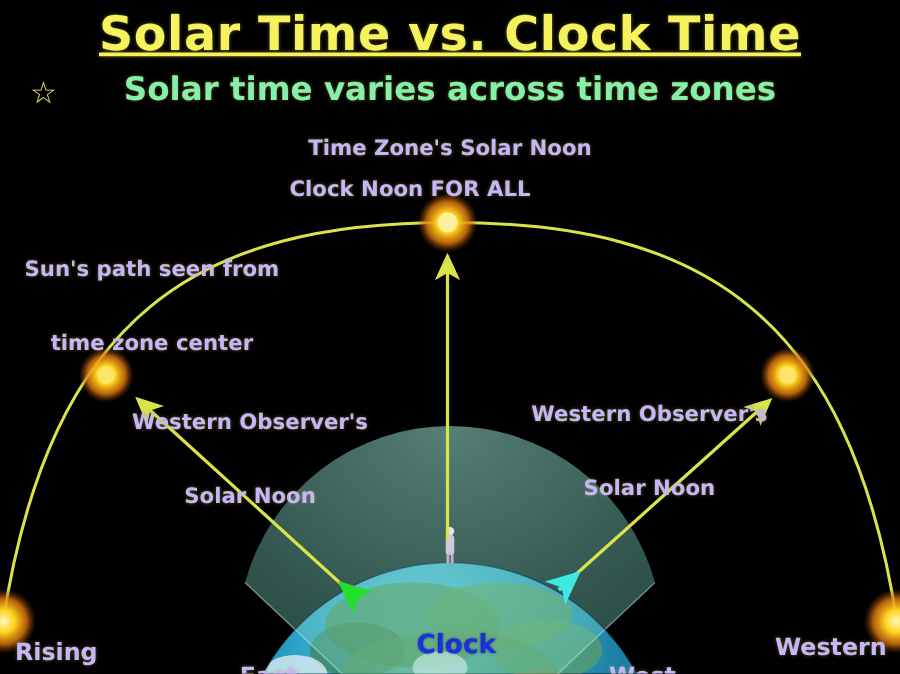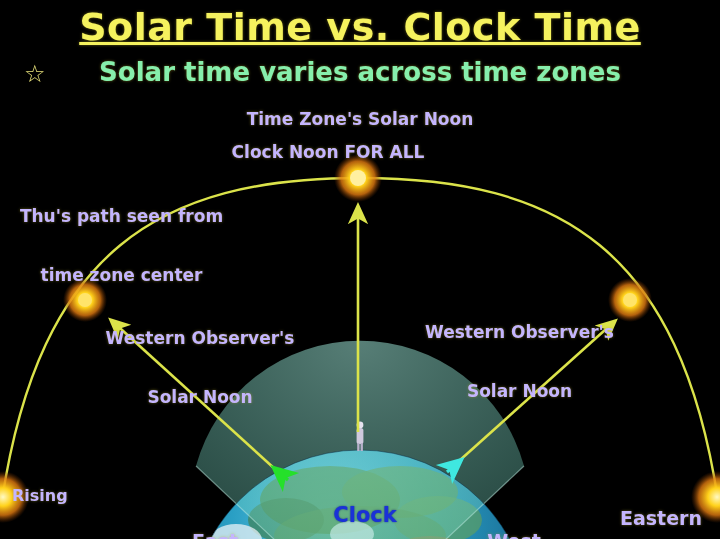--- a/index.html
+++ b/index.html
@@ -61,21 +61,21 @@
   .lbl {
     font-size: 17px;
     font-weight: bold;
     text-align: center;
   }
   #label-tz-noon   { left: 0;   top: 110px; width: 720px; }
   #label-clock-all { left: 0;   top: 143px; width: 656px; }
   #label-sunpath   { left: 14px;  top: 168px; width: 215px; }
   #label-east-obs  { left: 100px; top: 290px; width: 200px; }
   #label-west-obs  { left: 412px; top: 284px; width: 215px; }
-  #label-rising    { left: 12px;  top: 487px; width: 110px; text-align: left; font-size: 16px; }
+  #label-rising    { left: 12px;  top: 512px; width: 110px; text-align: left; font-size: 19px; }
   #label-setting   { left: 620px; top: 508px; width: 96px; text-align: left; font-size: 19px; }
   #label-east-side { left: 178px; top: 487px; width: 74px; font-size: 19px; }
   #label-west-side { left: 477px; top: 487px; width: 74px; font-size: 19px; }
   #label-time-zone {
     left: 325px; top: 455px; width: 80px;
     font-size: 21px; font-weight: bold;
     color: #1a31d8;
     text-shadow: 0 0 2px rgba(10,20,120,0.7);
     text-align: center;
   }
@@ -173,21 +173,21 @@
   </svg>
 
   <div class="txt" id="title">Solar Time vs. Clock Time</div>
   <span id="star-bullet">☆</span>
   <div class="txt" id="subtitle">Solar time varies across time zones</div>
 
   <div class="txt lbl" id="label-tz-noon">Time Zone's Solar Noon</div>
   <div class="txt lbl" id="label-clock-all">Clock Noon FOR ALL</div>
 
   <div class="txt lbl" id="label-sunpath">
-    <span class="lbl-line">Thu's path seen from</span>
+    <span class="lbl-line">Sun's path seen from</span>
     <span class="lbl-line">time zone center</span>
   </div>
 
   <div class="txt lbl" id="label-east-obs">
     <span class="lbl-line">Western Observer's</span>
     <span class="lbl-line">Solar Noon</span>
   </div>
 
   <div class="txt lbl" id="label-west-obs">
     <span class="lbl-line">Western Observer's</span>
@@ -203,15 +203,15 @@
     <span class="lbl-line">West</span>
     
   </div>
 
   <div class="txt lbl" id="label-time-zone">
     <span class="lbl-line">Clock</span>
     
   </div>
 
   <div class="txt lbl" id="label-rising">Rising</div>
-  <div class="txt lbl" id="label-setting">Eastern</div>
+  <div class="txt lbl" id="label-setting">Western</div>
 
 </div>
 
 </body></html>

